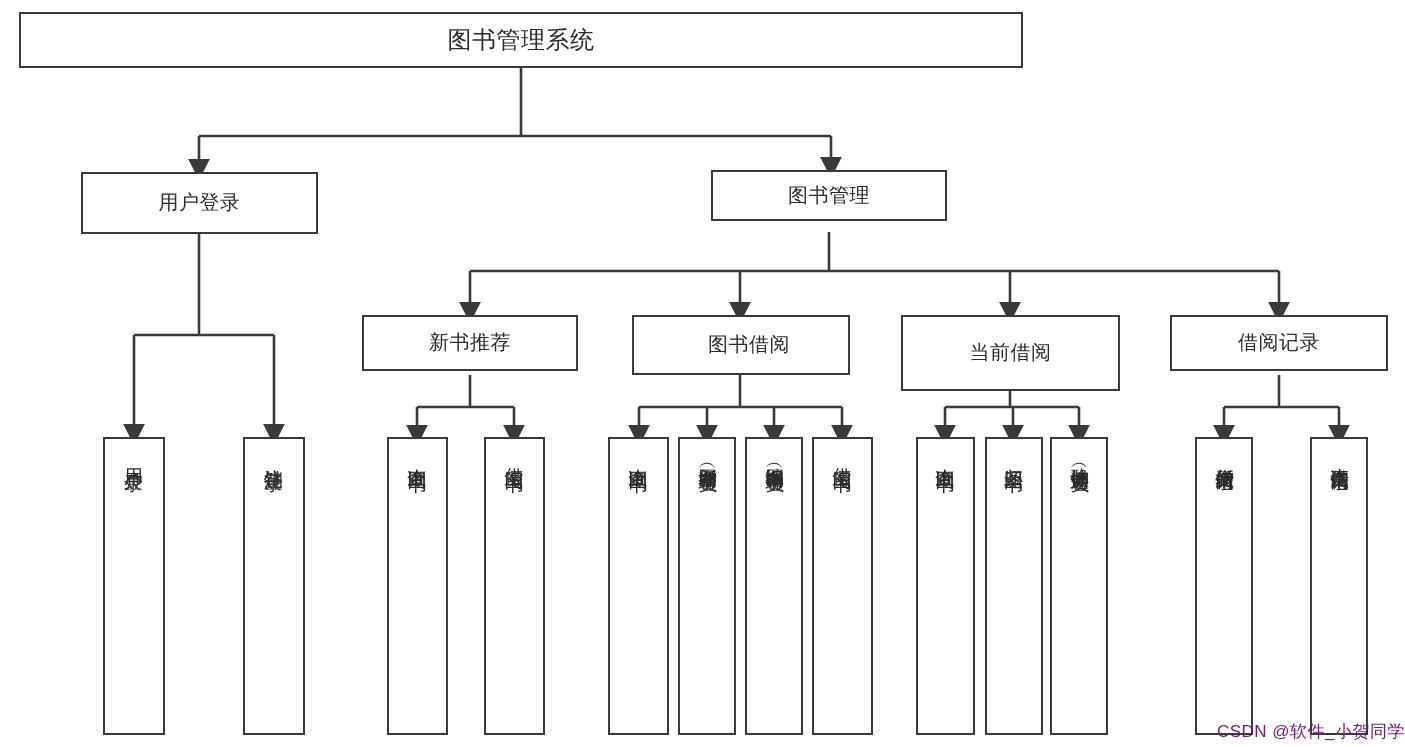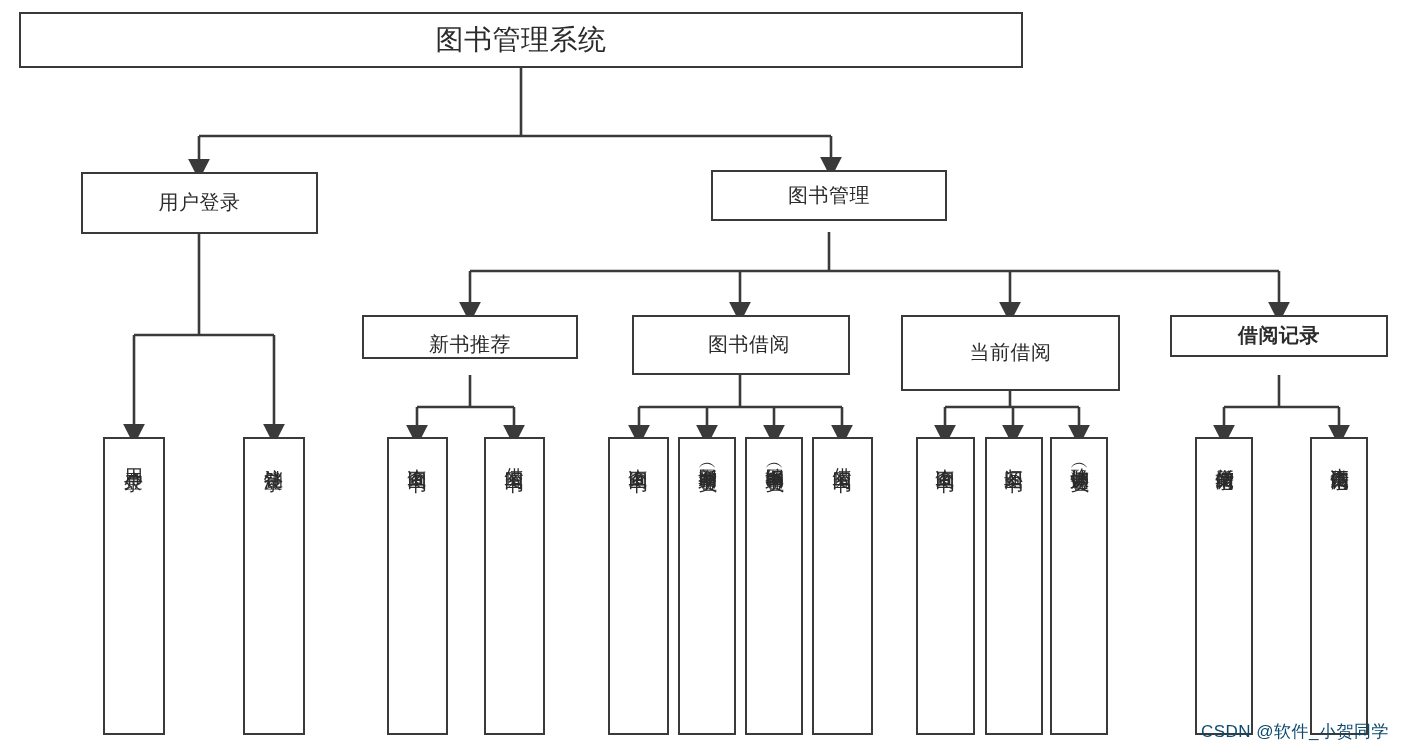--- a/index.html
+++ b/index.html
@@ -23,43 +23,43 @@
     color:#2b2b2b;
   }
   .node .label{
     display:block;
     line-height:1.18;
     letter-spacing:0.5px;
     white-space:nowrap;
   }
   
   .node.horiz .label{font-size:20px;}
-  .node.root .label{font-size:28px;}
+  .node.root .label{font-size:24px;}
 
   
   .node.vert{
     align-items:flex-start;
     padding-top:14px;
   }
   .node.vert .label{
     writing-mode:vertical-rl;
     text-orientation:upright;
     font-size:19px;
     letter-spacing:2px;
     line-height:1;
     text-align:left;
   }
   .node.vert.tall .label{font-size:18.5px;letter-spacing:1px;}
 
   #watermark{
     position:absolute;
-    right:16px;
+    right:0;
     bottom:4px;
     font-size:17px;
-    color:#0c4a6e;
+    color:#701a75;
     letter-spacing:0.5px;
     white-space:nowrap;
     pointer-events:none;
   }
 </style>
 </head>
 <body>
 
 <div id="stage">
 
@@ -117,30 +117,30 @@
     <span class="label">图书管理系统</span>
   </div>
 
   <div class="node horiz" style="left:81px;top:172px;width:237px;height:62px;">
     <span class="label">用户登录</span>
   </div>
   <div class="node horiz" style="left:711px;top:170px;width:236px;height:51px;">
     <span class="label">图书管理</span>
   </div>
 
-  <div class="node horiz" style="left:362px;top:315px;width:216px;height:44px;align-items:flex-end;">
+  <div class="node horiz" style="left:362px;top:315px;width:216px;height:56px;">
     <span class="label">新书推荐</span>
   </div>
   <div class="node horiz" style="left:632px;top:315px;width:218px;height:60px;padding-left:16px;">
     <span class="label">图书借阅</span>
   </div>
   <div class="node horiz" style="left:901px;top:315px;width:219px;height:76px;">
     <span class="label">当前借阅</span>
   </div>
-  <div class="node horiz" style="left:1170px;top:315px;width:218px;height:42px;font-weight:bold;">
+  <div class="node horiz" style="left:1170px;top:315px;width:218px;height:56px;">
     <span class="label">借阅记录</span>
   </div>
 
   <div class="node vert" style="left:103px;top:437px;width:62px;height:298px;">
     <span class="label">用户登录</span>
   </div>
   <div class="node vert" style="left:243px;top:437px;width:62px;height:298px;">
     <span class="label">注销登录</span>
   </div>
 

